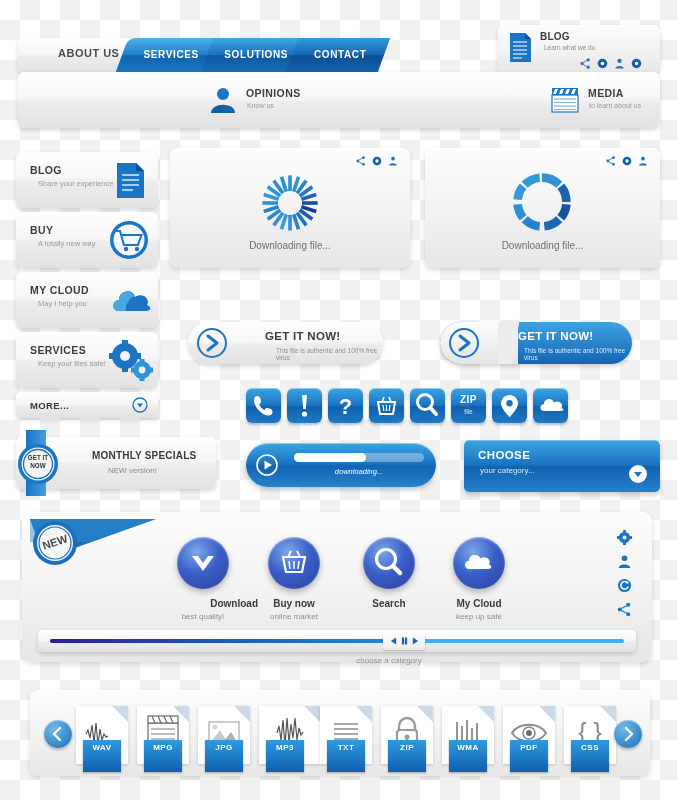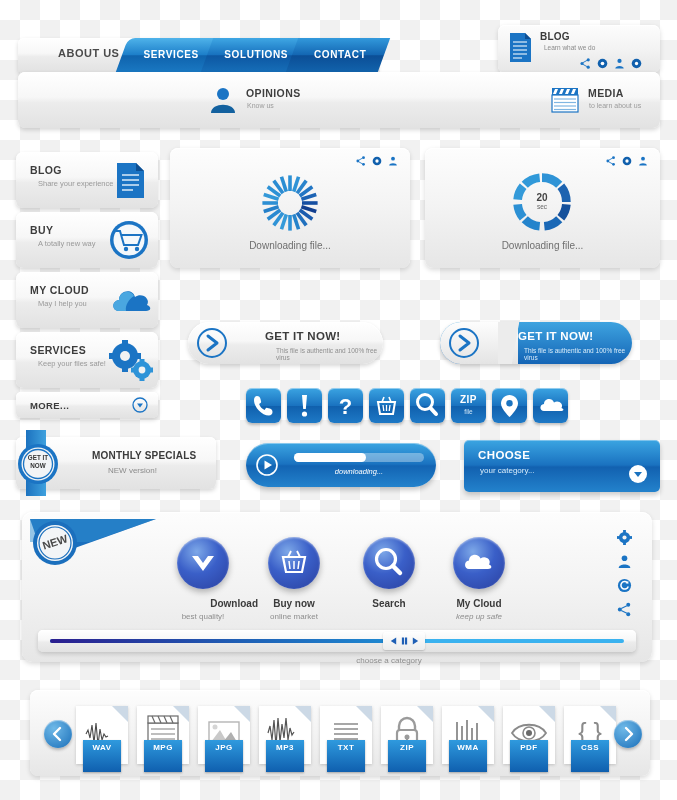--- a/index.html
+++ b/index.html
@@ -360,24 +360,20 @@
       <path d="M50 8 A42 42 0 0 1 79.7 20.3" stroke="#2f93d6"></path>
       <path d="M82.5 23 A42 42 0 0 1 92 50" stroke="#1d63b0"></path>
       <path d="M92 54 A42 42 0 0 1 82.5 77" stroke="#15519c"></path>
       <path d="M79.7 79.7 A42 42 0 0 1 54 91.8" stroke="#1a68b6"></path>
       <path d="M46 91.8 A42 42 0 0 1 20.3 79.7" stroke="#2484cc"></path>
       <path d="M17.5 77 A42 42 0 0 1 8 54" stroke="#2c90d4"></path>
       <path d="M8 46 A42 42 0 0 1 17.5 23" stroke="#349ad9"></path>
       <path d="M20.3 20.3 A42 42 0 0 1 46 8.2" stroke="#3099d9"></path>
     </g>
   </svg>
-  <div class="abs" style="left:88px;top:25px;width:58px;height:58px;display:flex;flex-direction:column;align-items:center;justify-content:center;line-height:1;">
-    <span style="font-size:10px;font-weight:bold;color:#444;">20</span>
-    <span style="font-size:6.5px;color:#666;margin-top:1px;">sec</span>
-  </div>
   <div class="dlabel" style="top:92px;">Downloading file...</div>
 </div>
 
 <div class="gin glass" style="left:188px;top:322px;width:195px;">
   <div class="arrow">
     <svg width="32" height="32" viewBox="0 0 32 32">
         <circle cx="16" cy="16" r="14" fill="none" stroke="#1b74c4" stroke-width="2"></circle>
         <path d="M12 9 L21 16 L12 23" fill="none" stroke="#1b74c4" stroke-width="3" stroke-linecap="round" stroke-linejoin="round"></path>
       </svg>
   </div>
@@ -537,21 +533,21 @@
   </div>
   <div class="bcl" style="left:312px;top:86px;">Search</div>
   <div class="bcs" style="left:312px;top:100px;margin-top:44px;">choose a category</div>
 
   <div class="bigcirc" style="left:431px;top:25px;">
     <svg width="52" height="52" viewBox="0 0 52 52">
         <path d="M16 32 C11 32 10.5 24 16 23.5 C16 17 25 15.5 27.5 21.5 C32.5 18 39 23 36 27.5 C39.5 29 39 32 35 32 Z" fill="#fff"></path>
       </svg>
   </div>
   <div class="bcl" style="left:402px;top:86px;">My Cloud</div>
-  <div class="bcs" style="left:402px;top:100px;font-style:italic;">keep up safe</div>
+  <div class="bcs" style="left:402px;top:100px;">keep up safe</div>
 
   <div class="abs" style="right:20px;top:18px;display:flex;flex-direction:column;gap:9px;align-items:center;">
     <svg width="15" height="15" viewBox="0 0 16 16">
         <circle cx="8" cy="8" r="6" fill="#1b74c4"></circle>
         <circle cx="8" cy="8" r="2.2" fill="#f2f2f2"></circle>
         <g fill="#1b74c4">
           <rect x="6.5" y="0" width="3" height="3"></rect>
           <rect x="6.5" y="13" width="3" height="3"></rect>
           <rect x="0" y="6.5" width="3" height="3"></rect>
           <rect x="13" y="6.5" width="3" height="3"></rect>
@@ -638,21 +634,21 @@
   <div class="corner"></div>
   <svg width="52" height="46" viewBox="0 0 52 46" style="display:block;margin-top:4px;">
     <rect x="11" y="12" width="30" height="22" fill="none" stroke="#b5b5b5" stroke-width="1.4"></rect>
     <path d="M13 32 L22 20 L29 32 Z" fill="#c9c9c9"></path>
       <path d="M25 32 L33 22 L39 32 Z" fill="#b0b0b0"></path>
     <circle cx="17" cy="17" r="2.5" fill="#d5d5d5"></circle>
   </svg>
   <div class="fbadge">JPG</div>
 </div>
 
-<div class="fcard" style="left:259px;">
+<div class="fcard" style="left:259px;padding-left:9px;">
   <div class="corner"></div>
   <svg width="52" height="46" viewBox="0 0 52 46" style="display:block;margin-top:4px;">
     <g stroke="#555" stroke-width="1.2" fill="none">
       <path d="M9 23 l2 -7 2 14 2 -20 2 26 2 -28 2 24 2 -18 2 14 2 -20 2 22 2 -12 2 7 2 -3"></path>
     </g>
   </svg>
   <div class="fbadge">MP3</div>
 </div>
 
 <div class="fcard" style="left:320px;">

